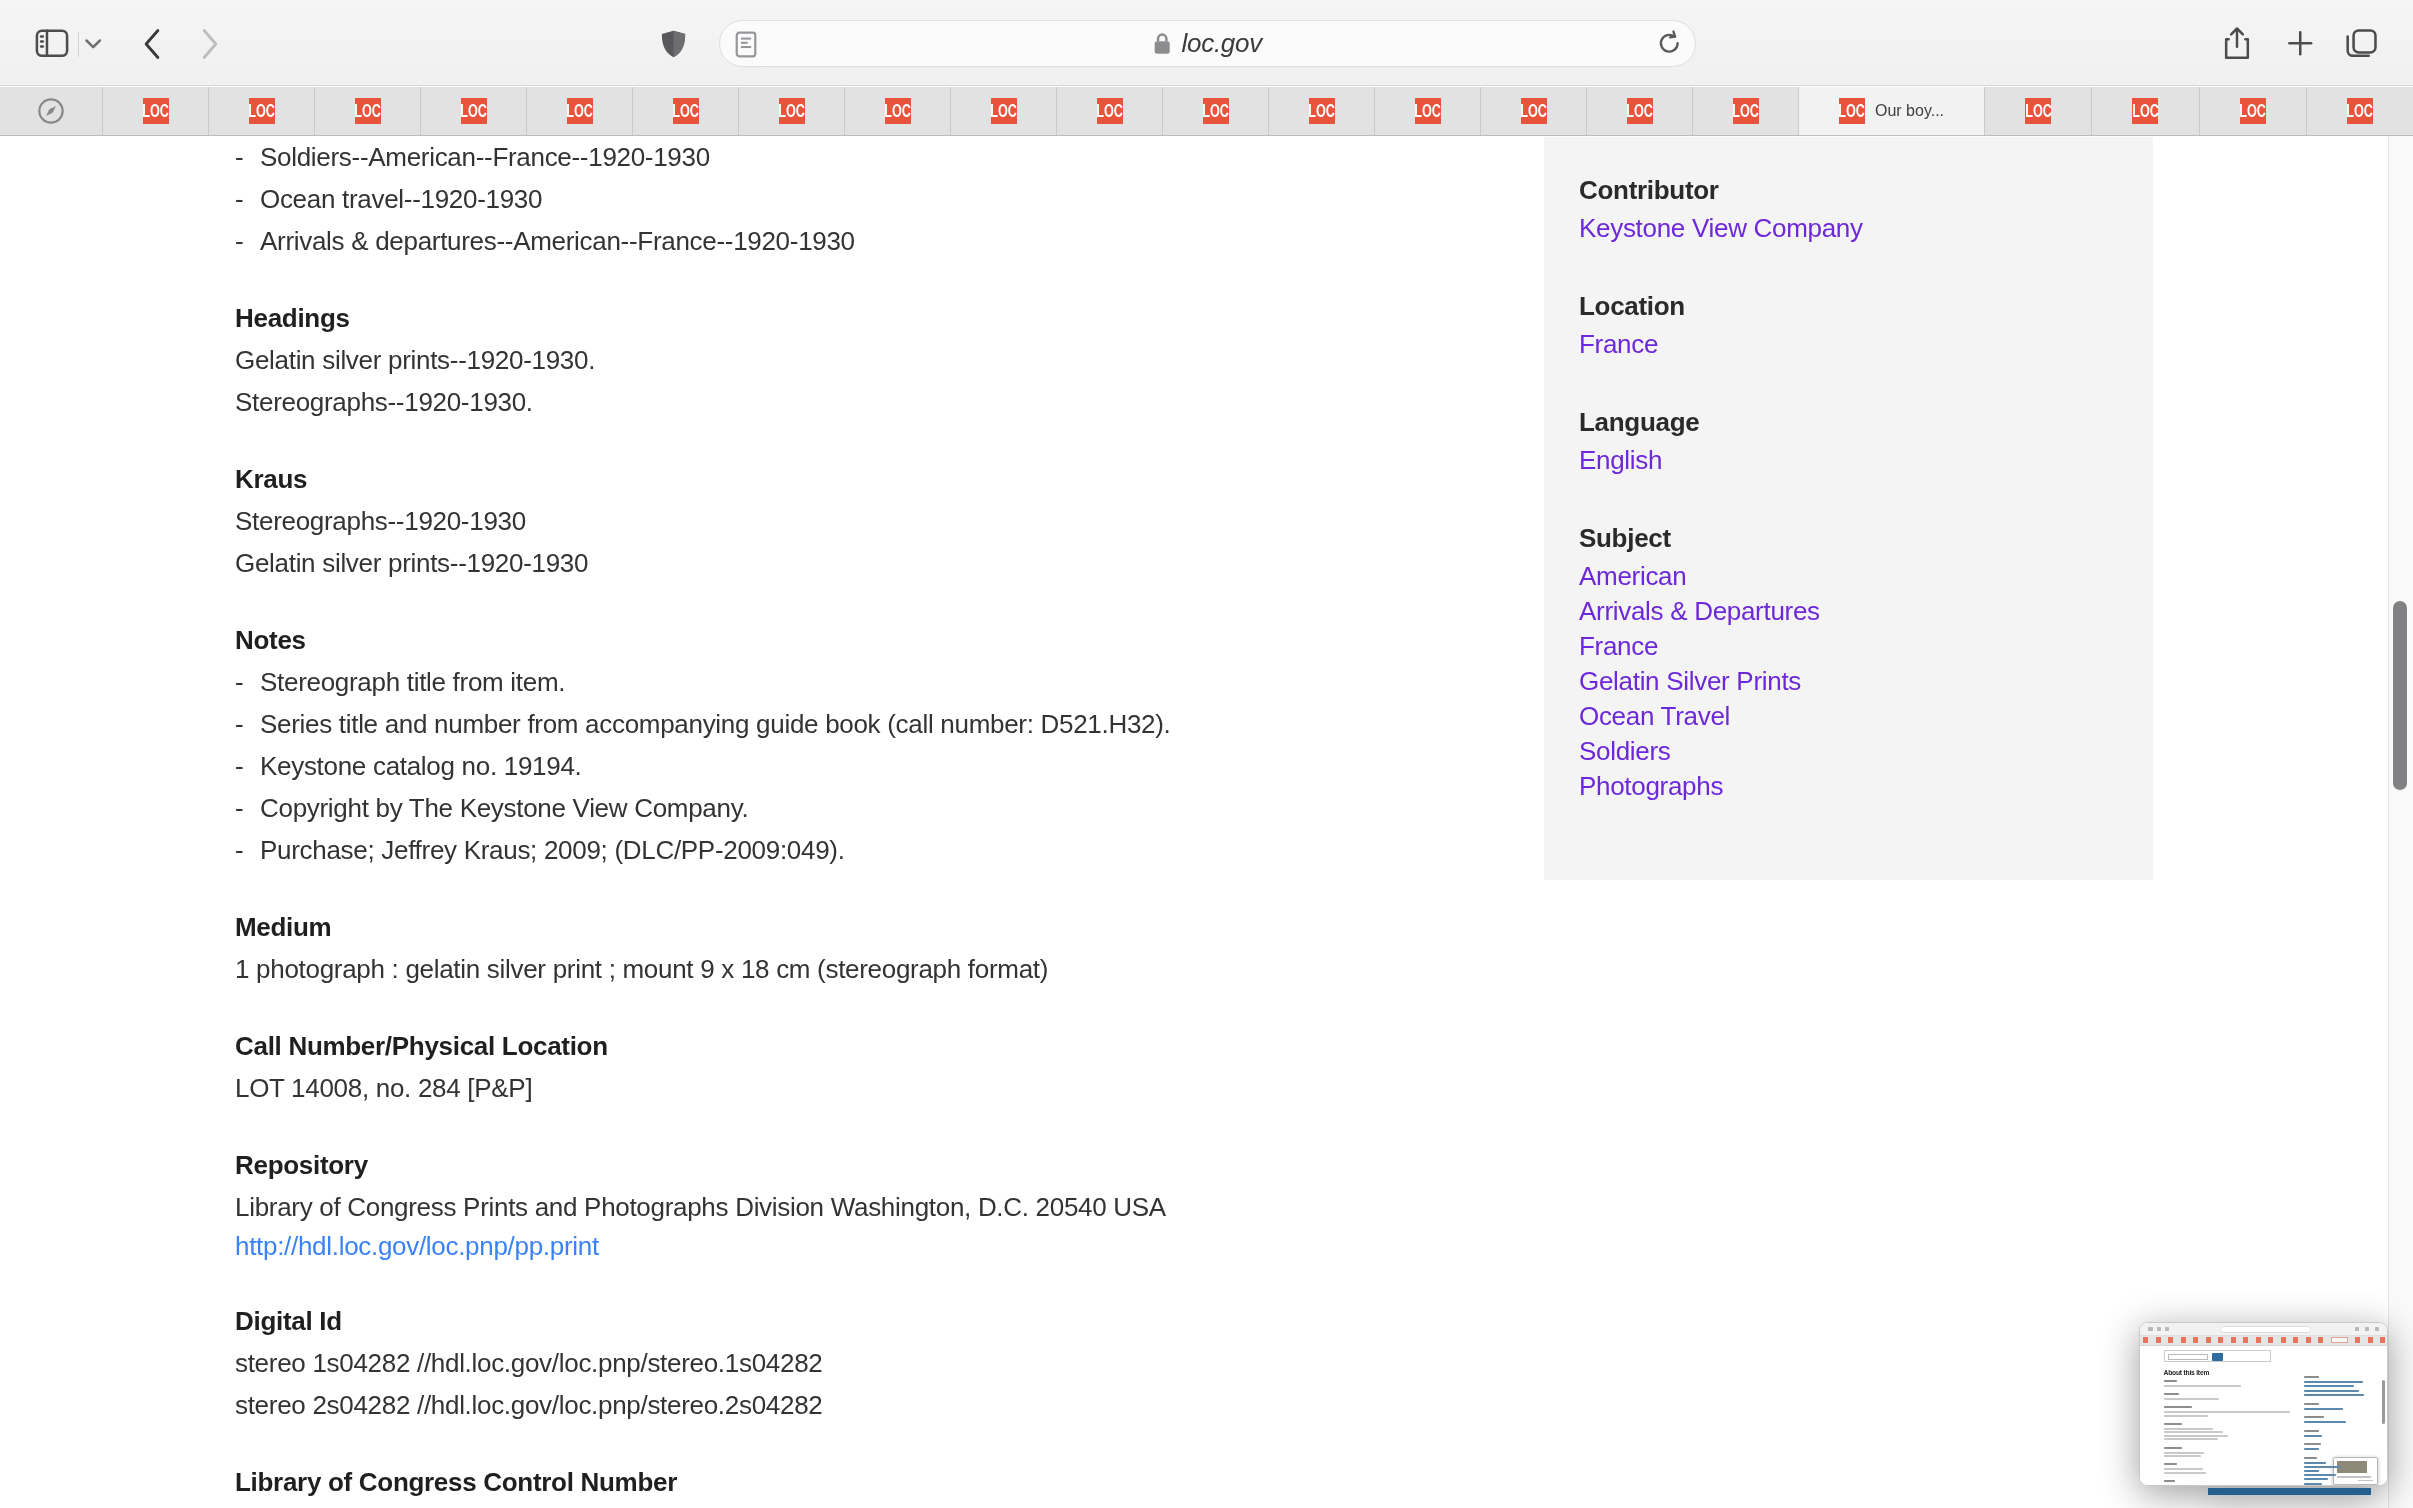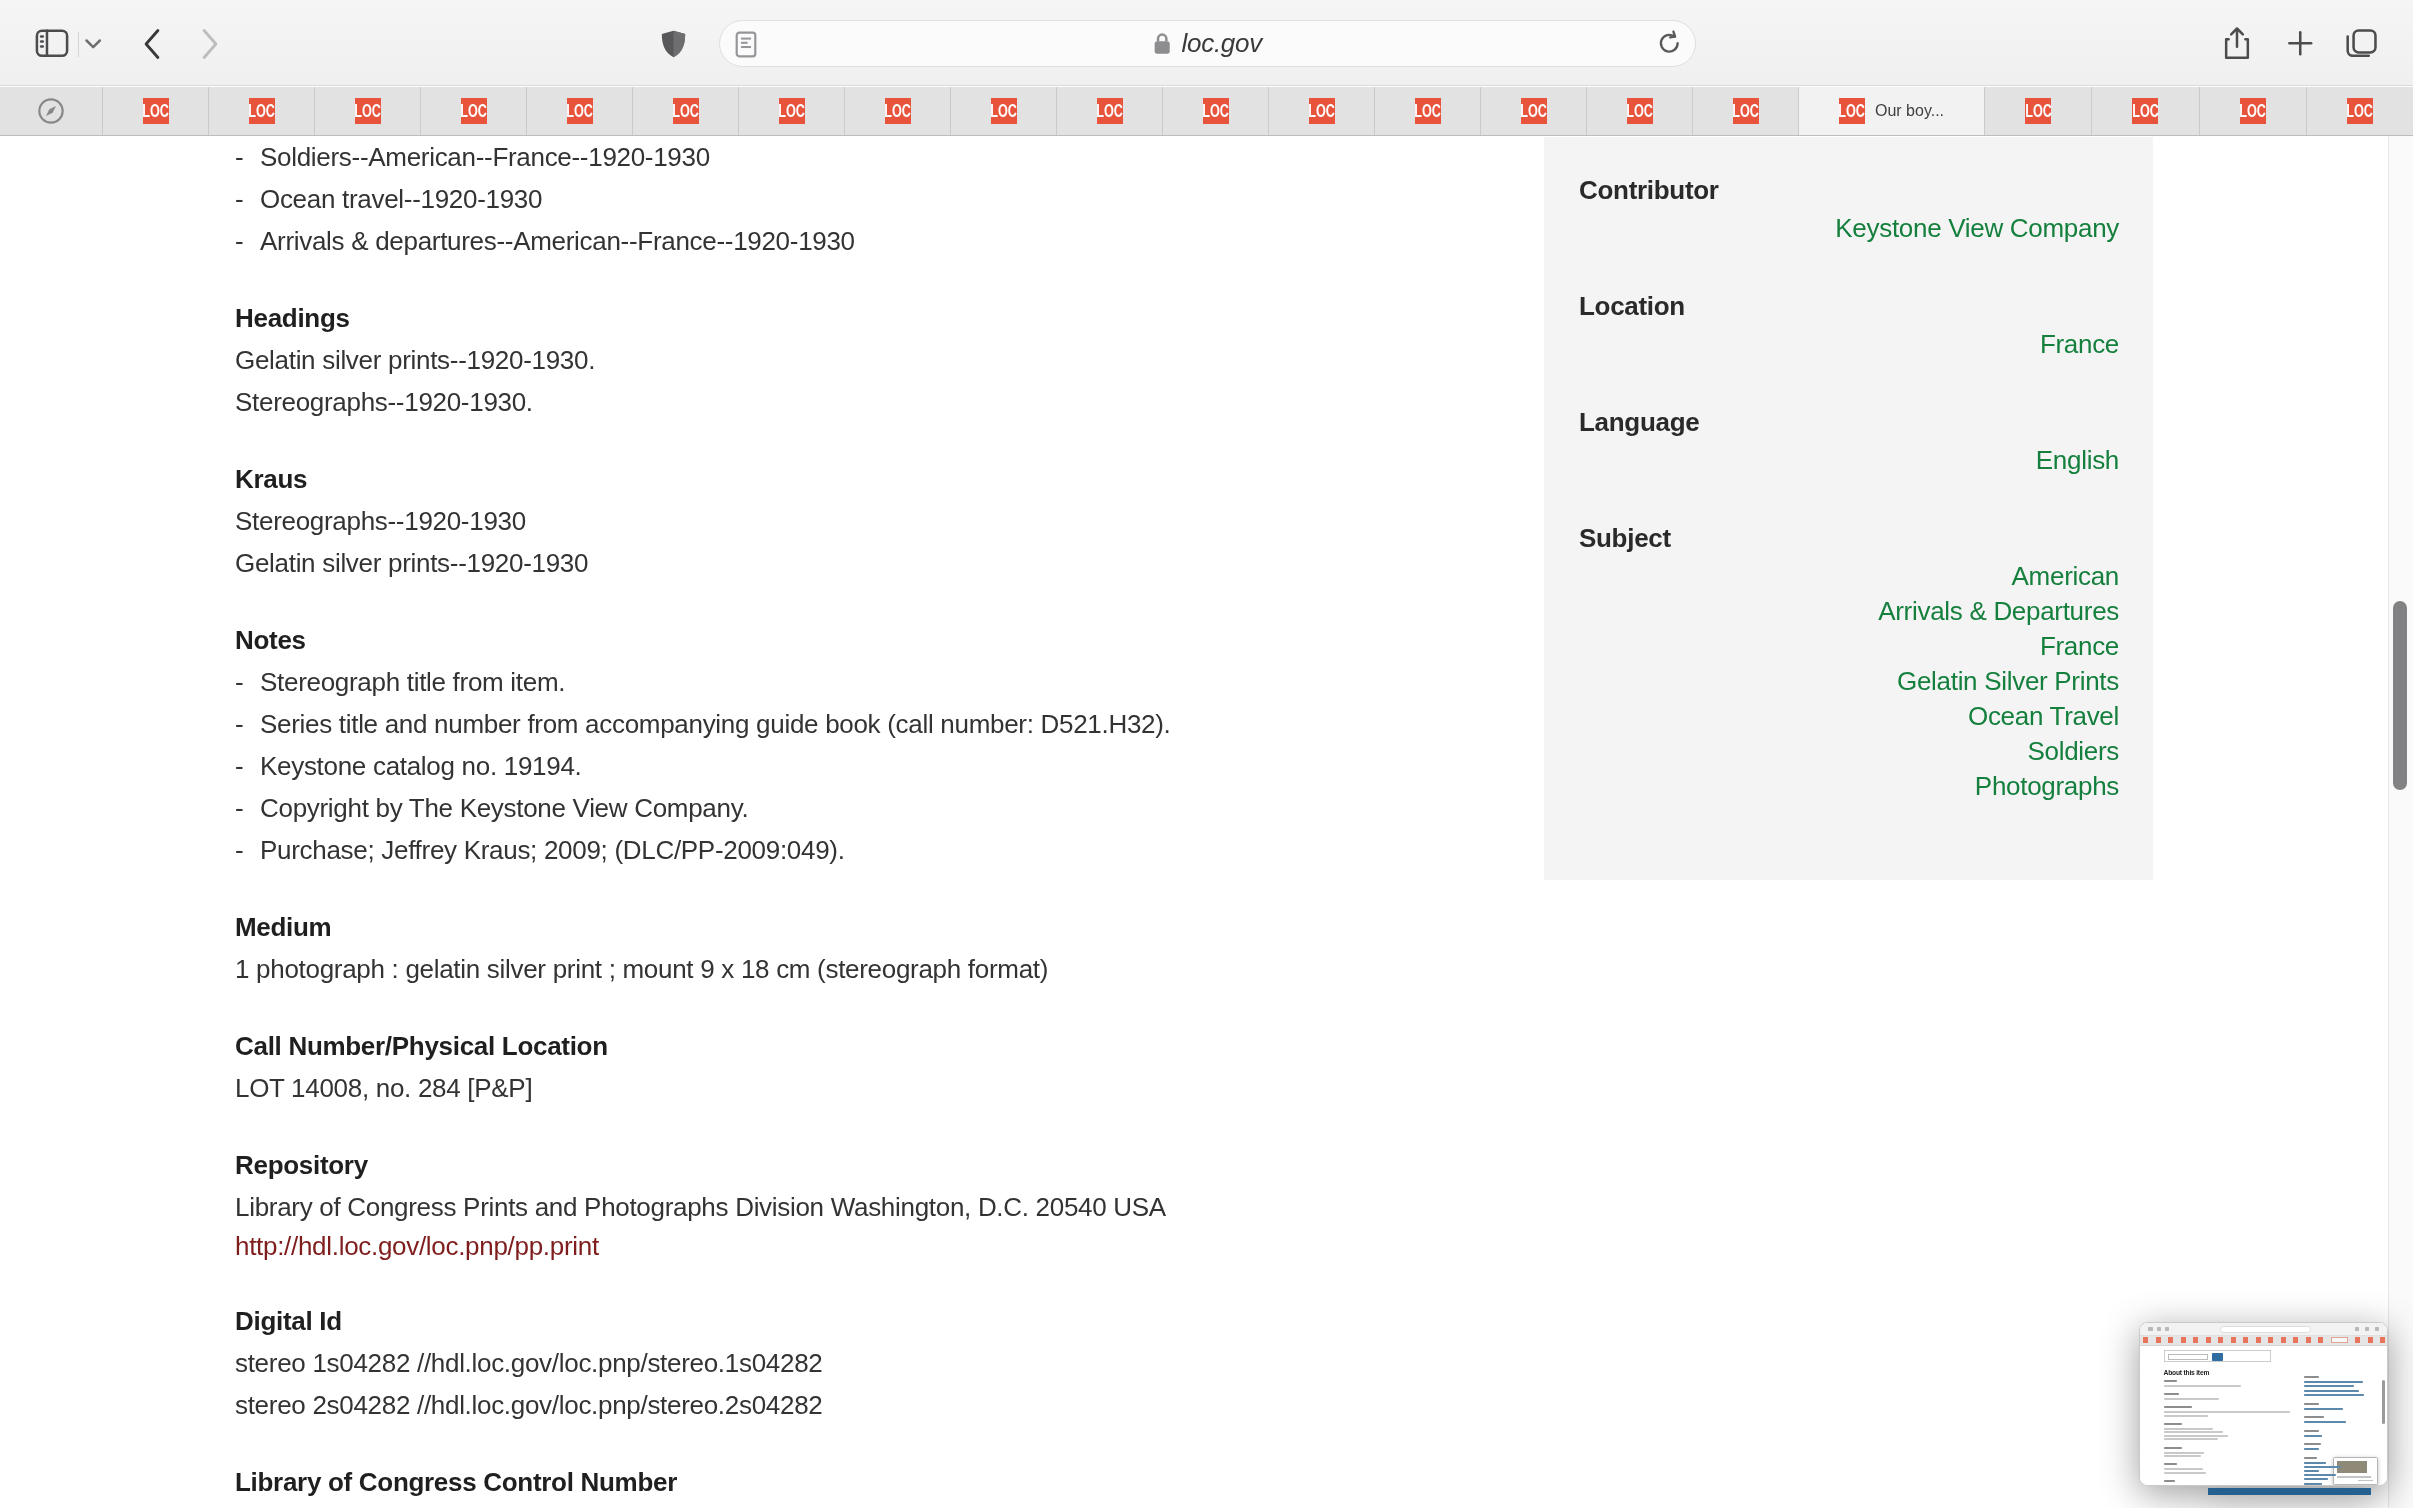--- a/index.html
+++ b/index.html
@@ -36,29 +36,29 @@
   .loc-badge { width:26px; height:26px; background:#e8533c; color:#fff; display:flex; align-items:center; justify-content:center;
                font-weight:700; font-size:17.6px; flex:0 0 auto; }
   .loc-badge span { display:inline-block; transform:scaleX(0.72); letter-spacing:0; }
 
   
   .main { position:absolute; left:235px; top:136px; width:1291px; color:#333; }
   .line { font-size:26px; line-height:42px; letter-spacing:-0.3px; color:#333; }
   .dash-row { display:flex; }
   .dash { width:25px; flex:0 0 auto; }
   .sec-h { font-size:26px; line-height:42px; font-weight:700; color:#1f1f1f; letter-spacing:-0.3px; margin-top:35px; }
-  a.link { color:#7f1d1d; text-decoration:none; cursor:pointer; }
+  a.link { color:#3b82f6; text-decoration:none; cursor:pointer; }
   .repo-link { font-size:26px; line-height:37px; letter-spacing:-0.3px; display:inline-block; }
 
   
   .facets { position:absolute; left:1544px; top:137px; width:609px; height:743px; background:#f4f4f5;
             padding:32px 34px 0 35px; }
   .facet-h { font-size:26px; line-height:42px; font-weight:700; color:#2a2a2a; letter-spacing:-0.3px; margin-top:39px; }
   .facet-h.first { margin-top:0; }
-  .facet-link { display:block; font-size:26px; line-height:35px; letter-spacing:-0.3px; color:#15803d; text-decoration:none;text-align:right; }
+  .facet-link { display:block; font-size:26px; line-height:35px; letter-spacing:-0.3px; color:#6d28d9; text-decoration:none; }
 
   
   .scroll-track { position:absolute; right:0; top:136px; width:25px; height:1373px; background:#fafafa; border-left:0.8px solid #e7e7e8; }
   .scroll-thumb { position:absolute; left:2393px; top:601px; width:14.2px; height:189px; background:#828284; border-radius:7.5px; }
 
   
   .mini { position:absolute; left:2139px; top:1322px; width:251px; height:173px;
           filter:drop-shadow(0 8.4px 18.4px rgba(0,0,0,0.38)); }
   .mini-win { position:absolute; left:0; top:0; right:1.7px; height:164px; background:#fff; border:0.8px solid #c9c9c9;
               border-radius:8.4px; overflow:hidden; }

